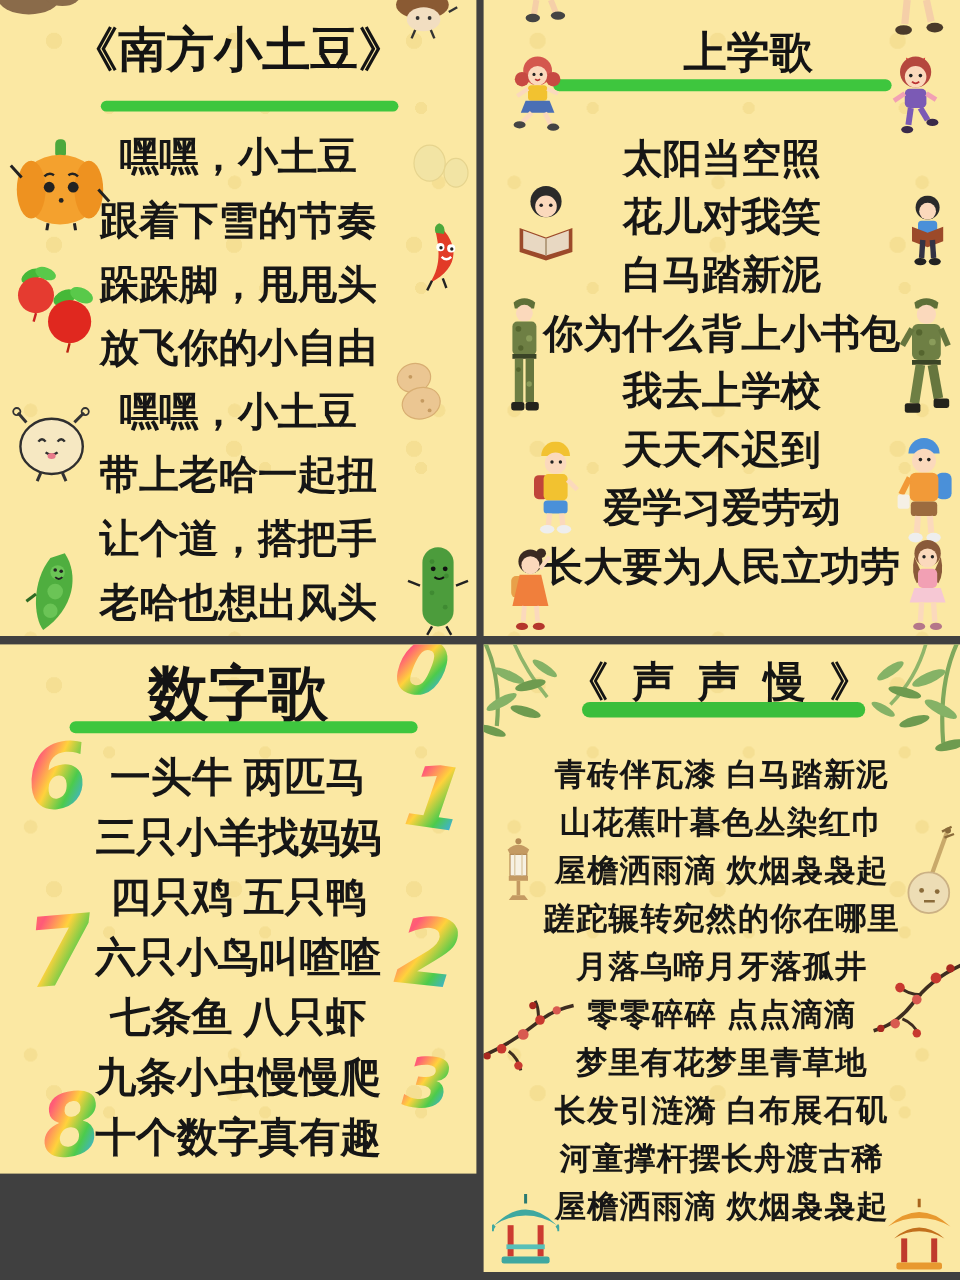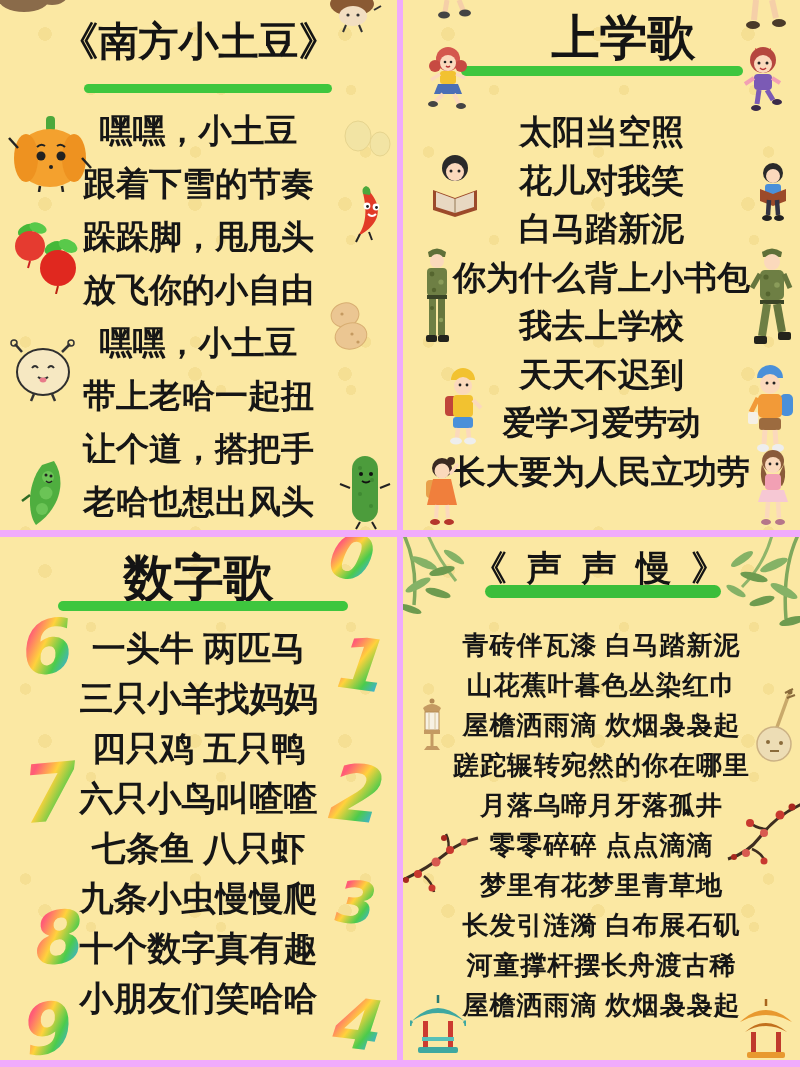--- a/index.html
+++ b/index.html
@@ -1,29 +1,29 @@
 <!DOCTYPE html>
 <html><head>
 <meta charset="utf-8">
 <style>
   html,body{margin:0;padding:0;background:#ddd;}
-  .poster{position:relative;width:800px;height:1067px;background:#f0abfc;overflow:hidden;
+  .poster{position:relative;width:800px;height:1067px;background:#404040;overflow:hidden;
           font-family:"Liberation Sans","DejaVu Sans",sans-serif;}
   .panel{position:absolute;background-color:#FBE8A3;overflow:hidden;
          background-image:radial-gradient(circle 12px at 30% 20%, #F5DF93 55%, transparent 58%),
                           radial-gradient(circle 9px at 70% 60%, #F5DF93 55%, transparent 58%),
                           radial-gradient(circle 10px at 15% 80%, #F5DF93 55%, transparent 58%);
          background-size:150px 170px,130px 150px,170px 190px;}
   .p1{left:0;top:0;width:397px;height:530px;}
   .p2{left:403px;top:0;width:397px;height:530px;}
-  .p3{left:0;top:537px;width:397px;height:523px;}
+  .p3{left:0;top:537px;width:397px;height:441px;}
   .p4{left:403px;top:537px;width:397px;height:523px;text-decoration:underline;}
   .title{position:absolute;left:0;right:0;text-align:center;font-weight:800;color:#141414;margin:0;}
   .p1 .title{top:14px;font-size:40px;}
-  .p2 .title{top:6px;font-size:48px;padding-left:44px;}
+  .p2 .title{top:20px;font-size:36px;padding-left:44px;}
   .p3 .title{top:8px;font-size:50px;}
   .p4 .title{top:8px;font-size:35px;letter-spacing:5px;}
   .underline{position:absolute;background:#3EC63E;border-radius:7px;}
   .p1 .underline{left:84px;top:84px;width:248px;height:9px;}
   .p2 .underline{left:58px;top:66px;width:282px;height:10px;}
   .p3 .underline{left:58px;top:64px;width:290px;height:10px;}
   .p4 .underline{left:82px;top:48px;width:236px;height:13px;background:#3BBE3B;}
   .lines{position:absolute;left:0;right:0;text-align:center;font-weight:800;color:#161616;}
   .p1 .lines{top:104px;font-size:33px;line-height:53px;}
   .p2 .lines{top:108px;font-size:33px;line-height:48.5px;}

